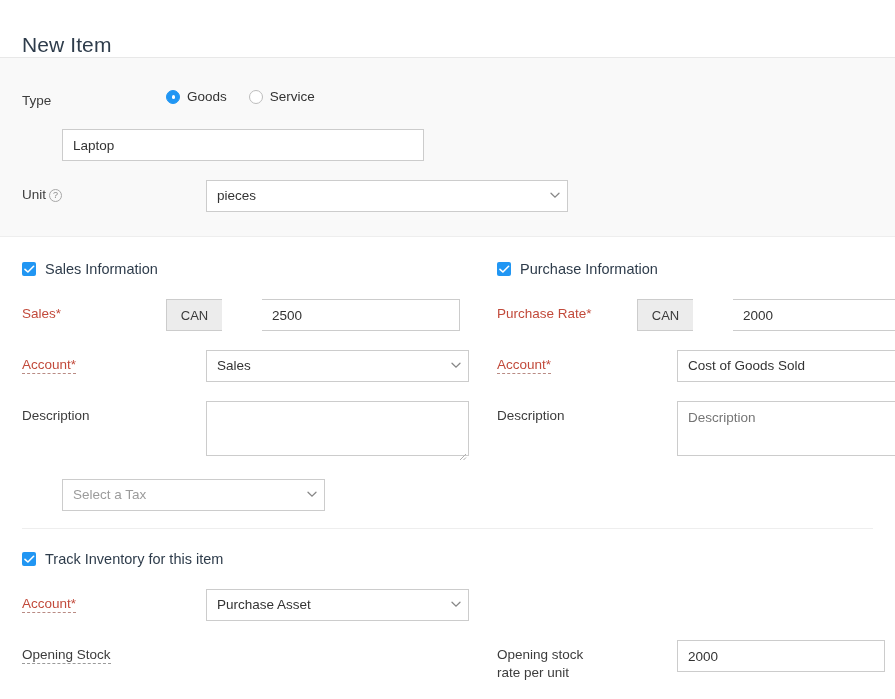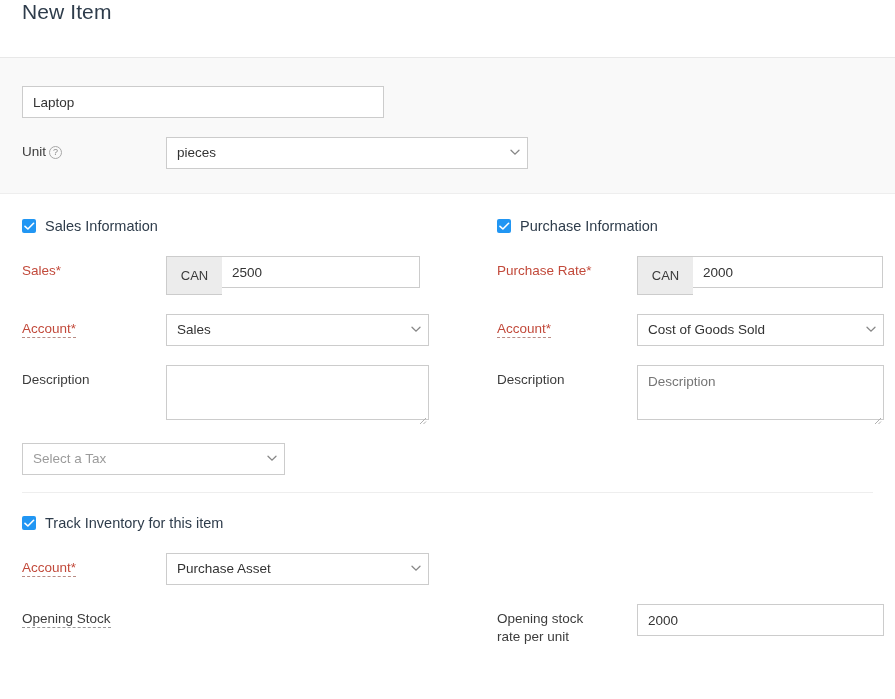--- a/index.html
+++ b/index.html
@@ -12,21 +12,21 @@
     overflow: hidden;
     -webkit-font-smoothing: antialiased;
   }
 
   
   .page-header {
     height: 58px;
     background: #ffffff;
     border-bottom: 1px solid #e8e8e8;
     display: flex;
-    align-items: flex-start;
+    align-items: flex-end;
     padding-left: 22px;
   }
   .page-title {
     font-size: 21px;
     font-weight: 400;
     color: #2e3c4b;
     letter-spacing: 0.1px;
   }
 
   
@@ -79,20 +79,21 @@
   
   .text-input,
   .select-box,
   .textarea-box {
     border: 1px solid #cccccc;
     background: #ffffff;
     font-size: 13.5px;
     color: #333333;
     font-family: "Liberation Sans", sans-serif;
     outline: none;
+    margin-left: 40px;
   }
   .text-input {
     height: 32px;
     padding: 0 10px;
     line-height: 30px;
   }
   .w-name  { width: 362px; }
   .w-col   { width: 263px; }
 
   .select-box {
@@ -112,21 +113,21 @@
     pointer-events: none;
   }
   .chevron svg { display: block; }
 
   .select-value { color: #333333; }
   .select-value.placeholder { color: #9b9b9b; }
 
   
   .input-group { display: flex; }
   .currency-prefix {
-    height: 39px;
+    height: 32px;
     min-width: 56px;
     background: #ececec;
     border: 1px solid #cccccc;
     border-right: none;
     display: flex;
     align-items: center;
     justify-content: center;
     font-size: 13px;
     color: #3a3a3a;
     padding: 0 10px;
@@ -233,20 +234,36 @@
 </style>
 </head>
 <body>
 
 <div class="page-header">
   <div class="page-title">New Item</div>
 </div>
 
 <div class="top-section">
 
+  <div class="field-row">
+    <div class="field-label">Type</div>
+    <div class="radio-group">
+
+      <div class="radio-item">
+        <span class="radio-circle checked"></span>
+        <span class="radio-label">Goods</span>
+      </div>
+
+      <div class="radio-item">
+        <span class="radio-circle"></span>
+        <span class="radio-label">Service</span>
+      </div>
+
+    </div>
+  </div>
 
   <div class="field-row">
     <input class="text-input w-name" type="text" value="Laptop" style="">
   </div>
 
   <div class="field-row">
     <div class="field-label">
       <span>Unit</span><span class="help-icon">?</span>
     </div>
     <div class="select-wrap">

